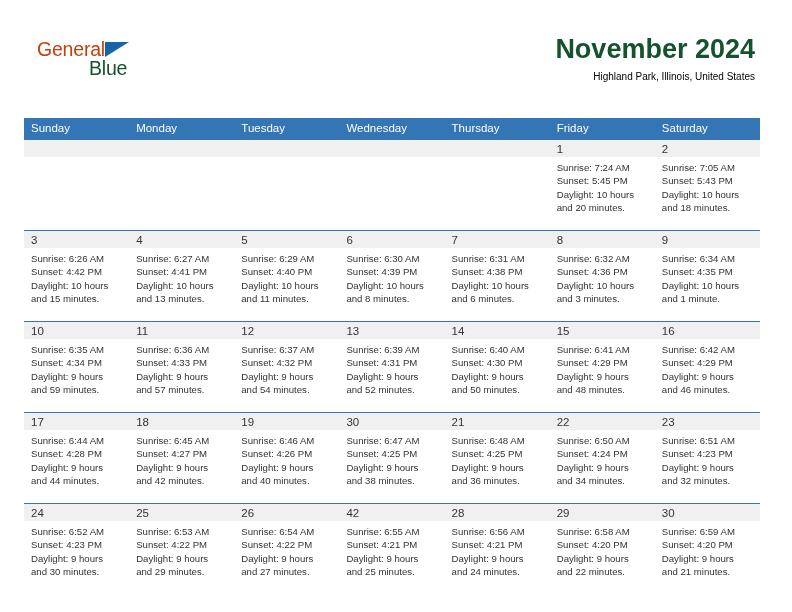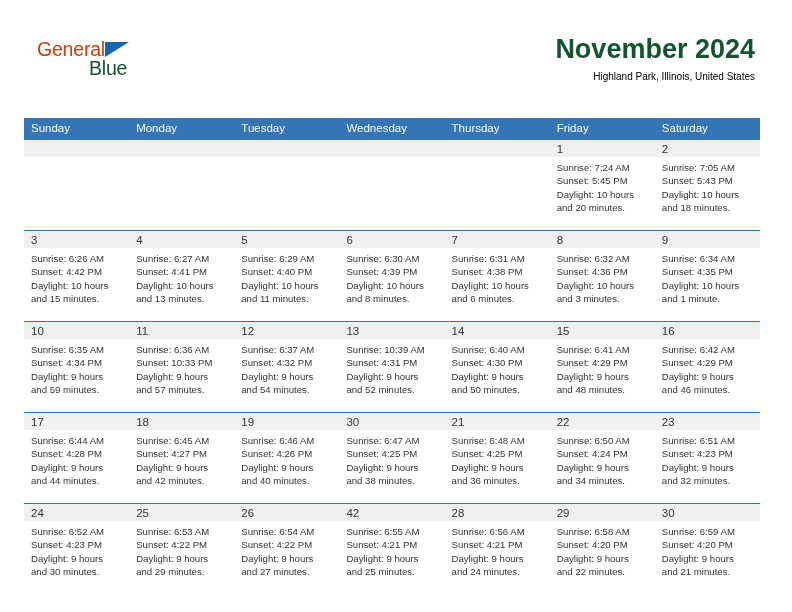--- a/index.html
+++ b/index.html
@@ -319,42 +319,42 @@
                 <div>Daylight: 9 hours</div>
                 <div>and 59 minutes.</div>
               </div>
             </div>
           </td>
           <td>
             <div class="cell">
               <div class="daynum-band">11</div>
               <div class="cell-body">
                 <div>Sunrise: 6:36 AM</div>
-                <div>Sunset: 10:33 PM</div>
+                <div>Sunset: 4:33 PM</div>
                 <div>Daylight: 9 hours</div>
                 <div>and 57 minutes.</div>
               </div>
             </div>
           </td>
           <td>
             <div class="cell">
               <div class="daynum-band">12</div>
               <div class="cell-body">
                 <div>Sunrise: 6:37 AM</div>
                 <div>Sunset: 4:32 PM</div>
                 <div>Daylight: 9 hours</div>
                 <div>and 54 minutes.</div>
               </div>
             </div>
           </td>
           <td>
             <div class="cell">
               <div class="daynum-band">13</div>
               <div class="cell-body">
-                <div>Sunrise: 10:39 AM</div>
+                <div>Sunrise: 6:39 AM</div>
                 <div>Sunset: 4:31 PM</div>
                 <div>Daylight: 9 hours</div>
                 <div>and 52 minutes.</div>
               </div>
             </div>
           </td>
           <td>
             <div class="cell">
               <div class="daynum-band">14</div>
               <div class="cell-body">

